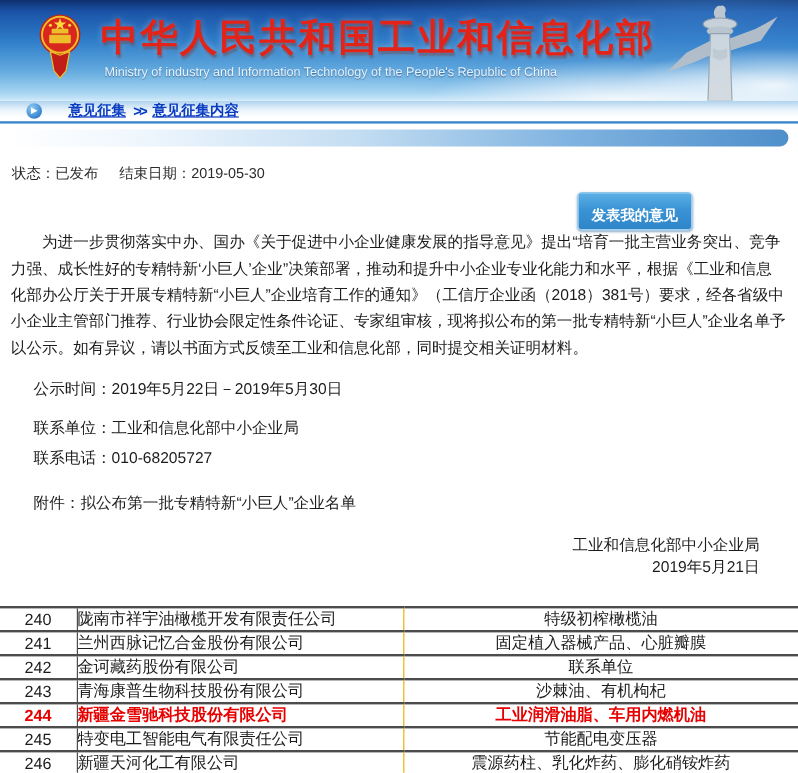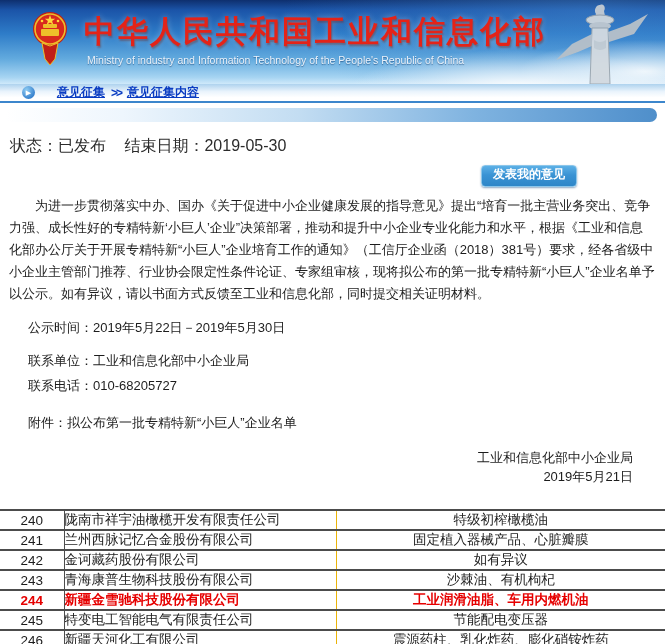--- a/index.html
+++ b/index.html
@@ -35,28 +35,28 @@
   .bc-sep { color:#0a3cc2; margin:0 6px; font-weight:bold; letter-spacing:-2px; }
 
   
   .pill-bar { margin:5px 8px 0 5px; height:14px; border-radius:7px;
     background:linear-gradient(90deg,#ffffff 0%,#eef6fd 18%,#c3ddf2 45%,#7fb3e0 72%,#5795cf 95%,#4f8fca 100%); }
 
   
   .title-row { display:flex; justify-content:space-between; align-items:flex-start;
     padding:10px 8px 0 10px; }
   h1.page-title { font-size:17px; font-weight:bold; color:#151515; letter-spacing:1px; }
-  .status-line { font-size:16px; color:#2b2b2b; white-space:nowrap; margin-top:4px; }
+  .status-line { font-size:12px; color:#2b2b2b; white-space:nowrap; margin-top:4px; }
   .status-line .lbl { font-weight:normal; }
   .status-line .gap { margin-left:14px; }
 
   .btn-row { text-align:right; padding-right:88px; margin-top:7px; height:22px; }
   .opinion-btn { background:linear-gradient(180deg,#5cb0e6 0%,#3a93d4 45%,#2e86c8 100%);
     border:1px solid #8cc6ea; border-radius:4px; color:#fff; font-weight:bold; font-size:12px;
-    padding:0 11px 3px; cursor:pointer; box-shadow:0 1px 2px rgba(0,60,120,.45); }
+    padding:10px 11px 3px; cursor:pointer; box-shadow:0 1px 2px rgba(0,60,120,.45); }
 
   
   .body-text { margin:9px 9px 0 9px; font-size:13px; line-height:22px; color:#1c1c1c;
     text-indent:2em; }
   .info-line { margin-left:28px; font-size:13px; color:#1c1c1c; line-height:20px; }
   .mt14 { margin-top:13px; } .mt6 { margin-top:5px; } .mt18 { margin-top:17px; }
   .signature { text-align:right; margin-right:32px; margin-top:15px; font-size:13px;
     color:#1c1c1c; line-height:19px; }
 
   
@@ -152,21 +152,21 @@
             <td>特级初榨橄榄油</td>
           </tr>
           <tr>
             <td>241</td>
             <td>兰州西脉记忆合金股份有限公司</td>
             <td>固定植入器械产品、心脏瓣膜</td>
           </tr>
           <tr>
             <td>242</td>
             <td>金诃藏药股份有限公司</td>
-            <td>如有异议</td>
+            <td>联系单位</td>
           </tr>
           <tr>
             <td>243</td>
             <td>青海康普生物科技股份有限公司</td>
             <td>沙棘油、有机枸杞</td>
           </tr>
           <tr class="hl">
             <td>244</td>
             <td>新疆金雪驰科技股份有限公司</td>
             <td>工业润滑油脂、车用内燃机油</td>

